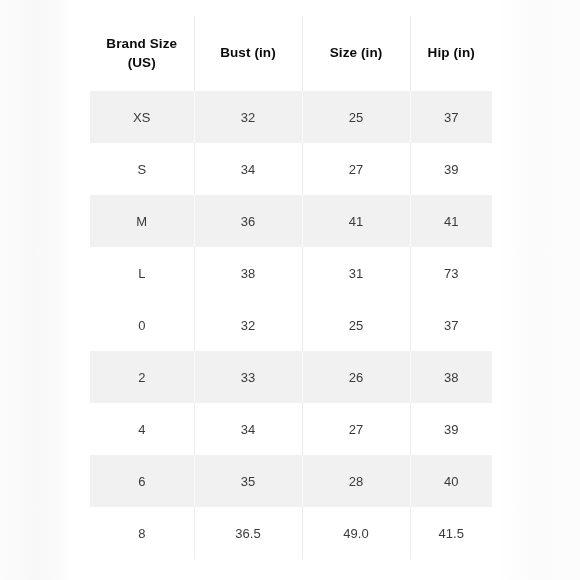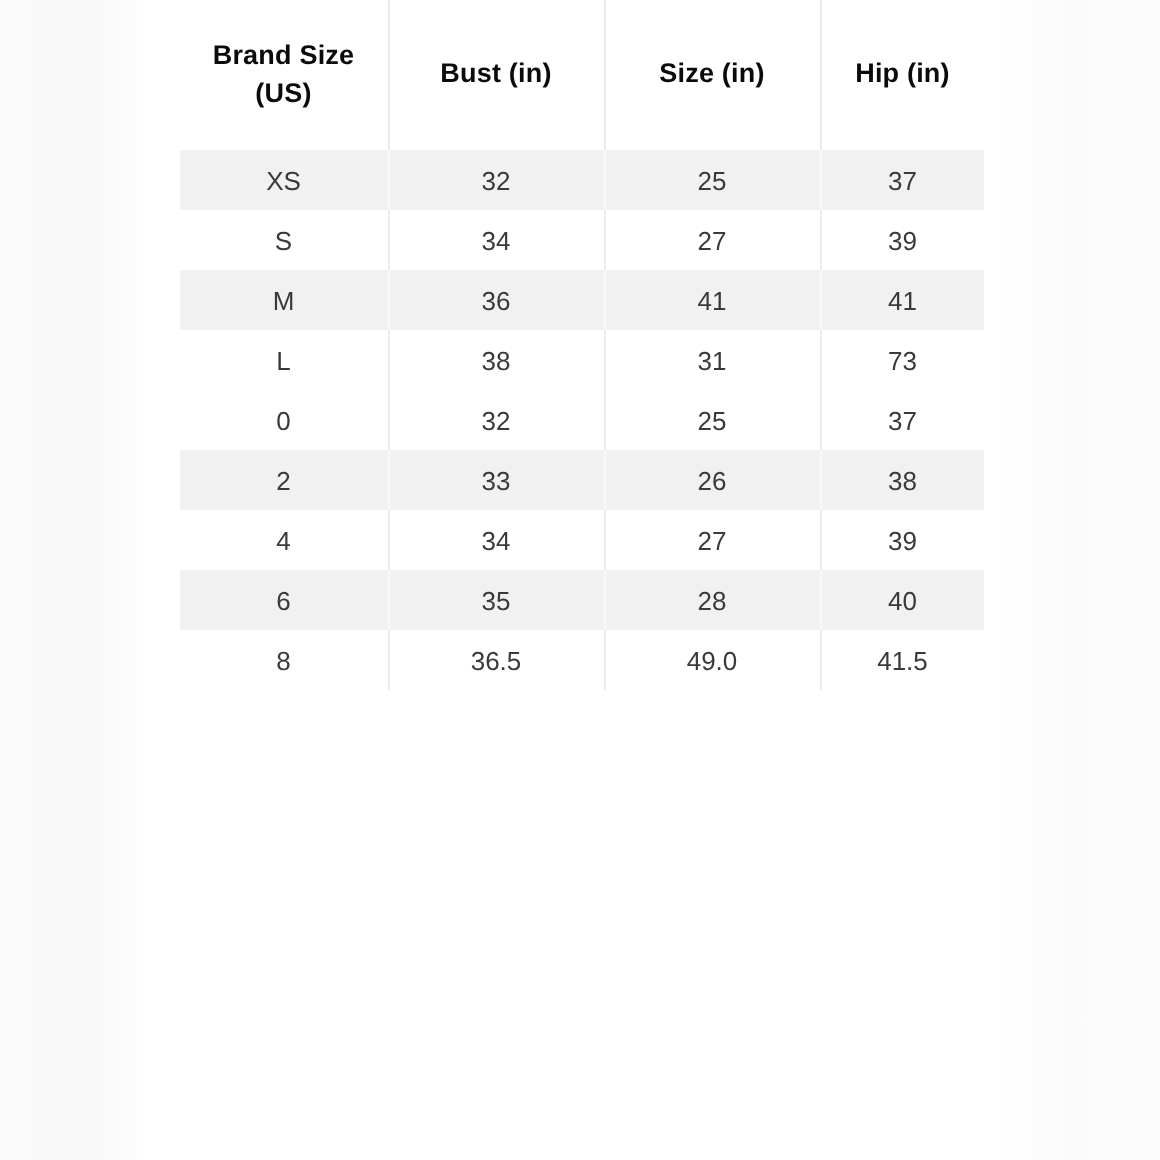--- a/index.html
+++ b/index.html
@@ -39,21 +39,21 @@
     top: 0;
     width: 84px;
     height: 580px;
     background: linear-gradient(to left, #fcfcfc 0%, #fbfbfb 55%, #ffffff 100%);
     pointer-events: none;
   }
 
   #table-wrap {
     position: absolute;
     left: 90px;
-    top: 0;
+    top: 16px;
     width: 402px;
   }
 
   table.size-chart {
     border-collapse: collapse;
     width: 402px;
     table-layout: fixed;
   }
 
   table.size-chart col.c0 { width: 104px; }
@@ -72,21 +72,21 @@
     padding: 0 4px;
     background: #ffffff;
     border-right: 1px solid #e9e9e9;
     letter-spacing: 0.1px;
   }
   table.size-chart th:last-child {
     border-right: none;
   }
 
   table.size-chart td {
-    height: 30px;
+    height: 52px;
     font-size: 13px;
     font-weight: normal;
     color: #3a3a3a;
     text-align: center;
     vertical-align: middle;
     padding: 0 4px;
     border-right: 1px solid #ececec;
   }
   table.size-chart td:last-child {
     border-right: none;

